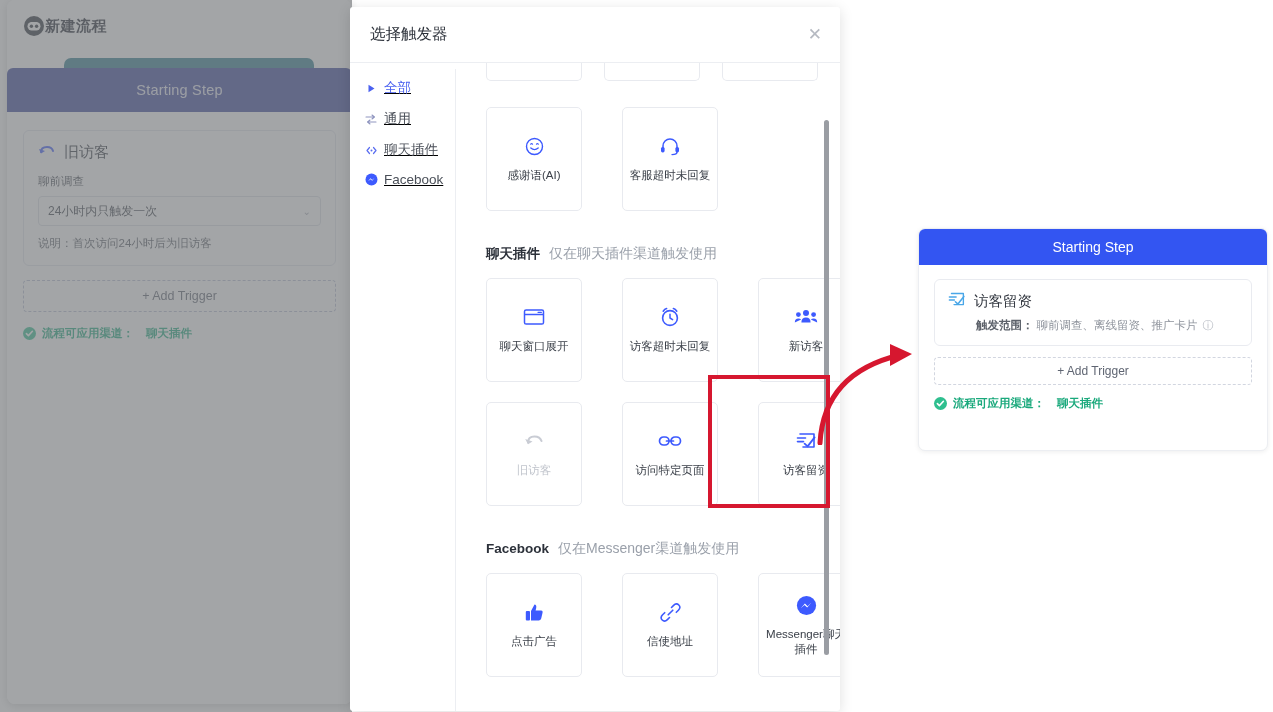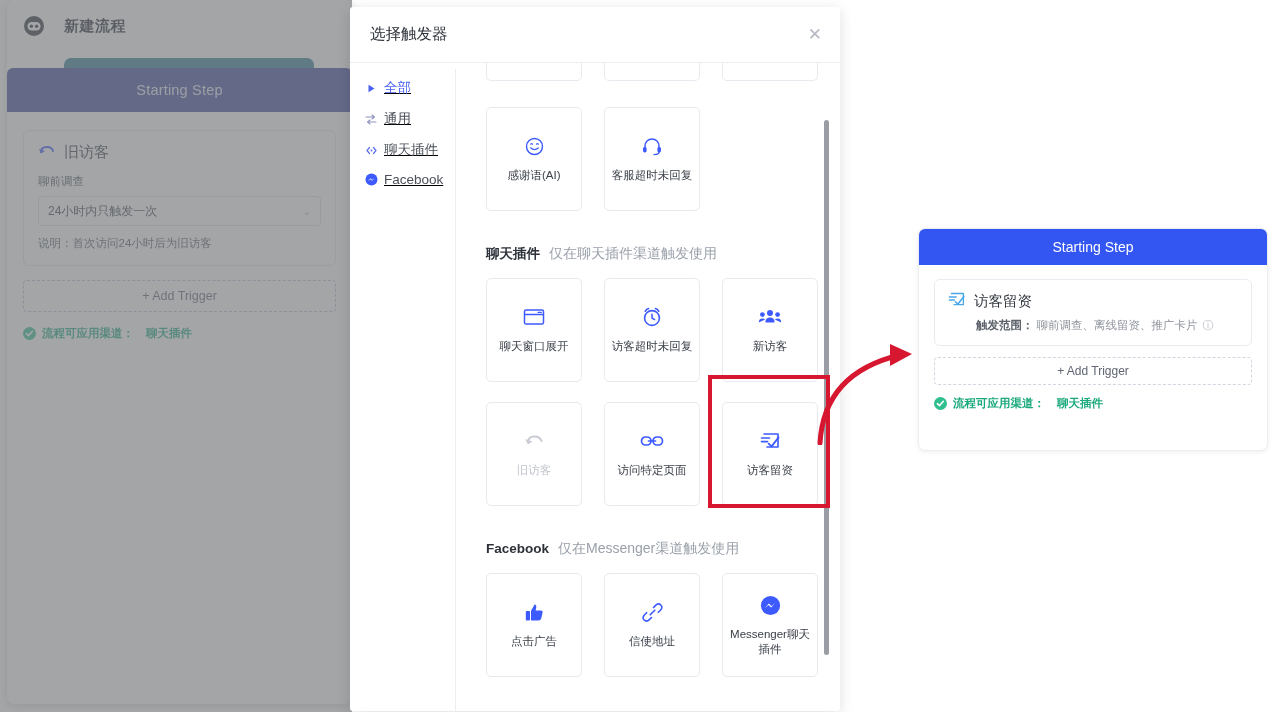--- a/index.html
+++ b/index.html
@@ -13,21 +13,21 @@
 
   
   .workspace {
     position: absolute; left: 7px; top: 0px; width: 345px; height: 704px;
     background: #ffffff;
     border-radius: 8px;
     box-shadow: 0 2px 10px rgba(0,0,0,.18);
     overflow: hidden;
   }
   .ws-header {
-    height: 52px; display: flex; align-items: center; gap: 19px;
+    height: 52px; display: flex; align-items: center; gap: 0;
     padding: 0 16px; background: #ffffff;
   }
   .bot-icon {
     width: 22px; height: 22px; flex: none;
     display: flex; align-items: center; justify-content: center;
   }
   .ws-title { font-size: 15px; color: #1f2430; font-weight: 600; letter-spacing: .5px; }
 
   .teal-pill {
     position: absolute; left: 57px; top: 58px; width: 250px; height: 34px;
@@ -95,21 +95,21 @@
   .modal-side { width: 105px; padding: 16px 0 0 14px; flex: none; }
   .side-item { display: flex; align-items: center; gap: 6px; margin-bottom: 13px; cursor: pointer; text-decoration: underline; }
   .side-icon { width: 14px; flex: none; display:flex; align-items:center; justify-content:center; }
   .side-label { font-size: 13.5px; color: #4a4f58; }
   .side-item.active .side-label { color: #4a61f0; }
 
   .side-divider { width: 1px; background: #eceef2; margin-top: 6px; flex: none; }
 
   .modal-main { flex: 1; position: relative; overflow: hidden; padding: 0 26px 0 30px; }
 
-  .grid { display: grid; grid-template-columns: repeat(3, 96px); gap: 20px 22px; }
+  .grid { display: grid; grid-template-columns: repeat(3, 96px); gap: 20px 40px; }
   .tcard {
     width: 96px; height: 104px; border: 1px solid #e8eaef; border-radius: 5px;
     background: #fff; display: flex; flex-direction: column;
     align-items: center; justify-content: center; gap: 11px; cursor: pointer;
   }
   .tcard .tc-icon { height: 22px; display: flex; align-items: center; justify-content: center; color: #3d5afe; }
   .tcard .tc-label { font-size: 11.5px; color: #3b4049; text-align: center; line-height: 1.25; padding: 0 5px; }
   .tcard.disabled .tc-icon { color: #c9ccd4; }
   .tcard.disabled .tc-label { color: #c0c4cc; }
 

